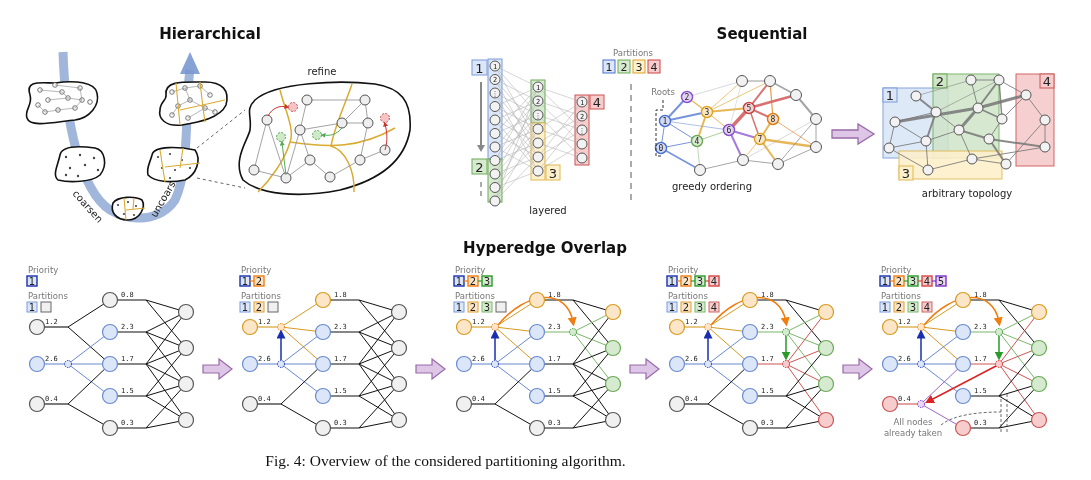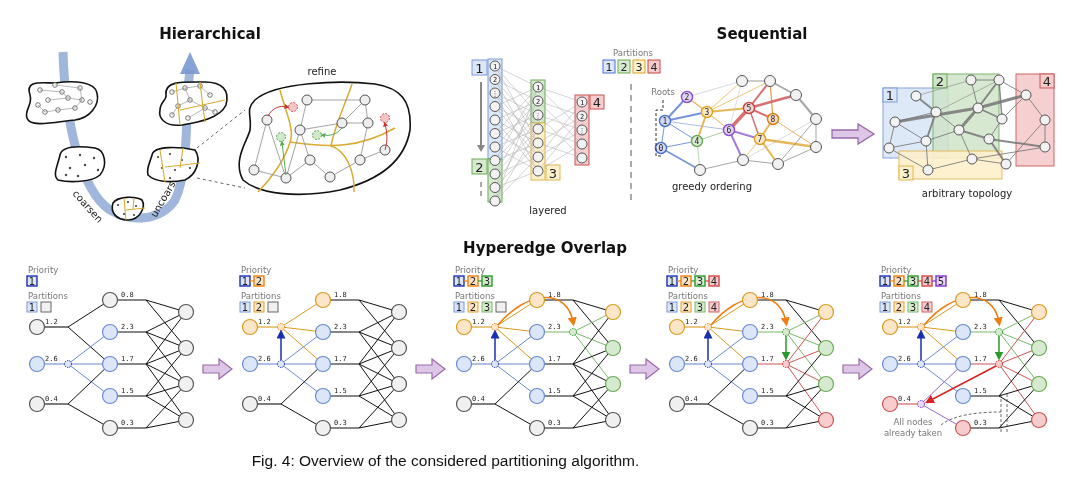--- a/index.html
+++ b/index.html
@@ -2,21 +2,21 @@
 <html><head>
 <meta charset="utf-8">
 <style>
   html, body { margin:0; padding:0; background:#fff; }
   body { width:1091px; height:480px; position:relative; overflow:hidden; font-family:"DejaVu Sans", sans-serif; }
   svg { position:absolute; left:0; top:0; }
   .title { font-family:"DejaVu Sans", sans-serif; font-weight:bold; font-size:15px; fill:#111; }
   .lbl { font-family:"DejaVu Sans", sans-serif; font-size:10px; fill:#222; }
   .small { font-family:"DejaVu Sans", sans-serif; font-size:8.5px; fill:#777; }
   .mono { font-family:"DejaVu Sans Mono", monospace; font-size:7px; fill:#222; }
-  .caption { position:absolute; left:0; width:891px; top:452px; text-align:center; font-family:Liberation Sans, sans-serif; font-size:15.5px; color:#111; }
+  .caption { position:absolute; left:0; width:891px; top:452px; text-align:center; font-family:Liberation Serif, serif; font-size:15.5px; color:#111; }
 </style>
 </head>
 <body>
 
 <svg id="fig" width="1091" height="450" viewBox="0 0 1091 450" xmlns="http://www.w3.org/2000/svg">
   <defs>
     <marker id="arrBlue" markerWidth="6" markerHeight="6" refX="3" refY="3" orient="auto">
         <path d="M0,0 L6,3 L0,6 Z" fill="#1a2fb0"></path>
       </marker>
     <marker id="arrOrange" markerWidth="6" markerHeight="6" refX="3" refY="3" orient="auto">

